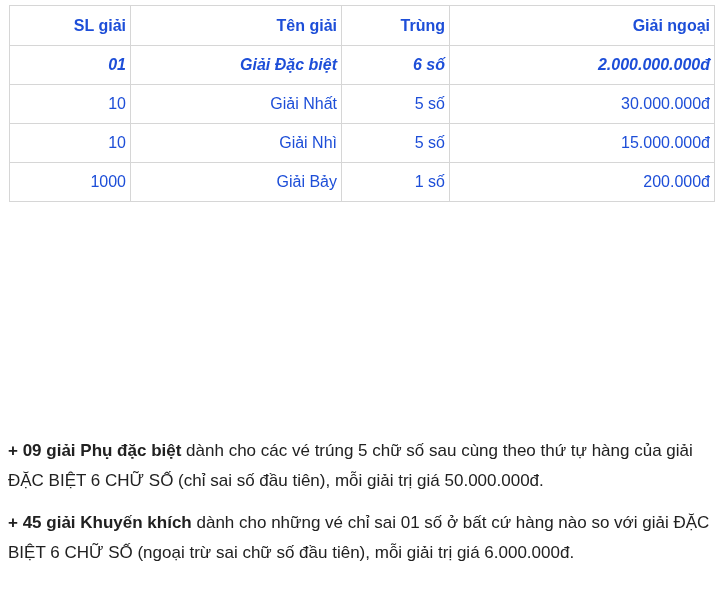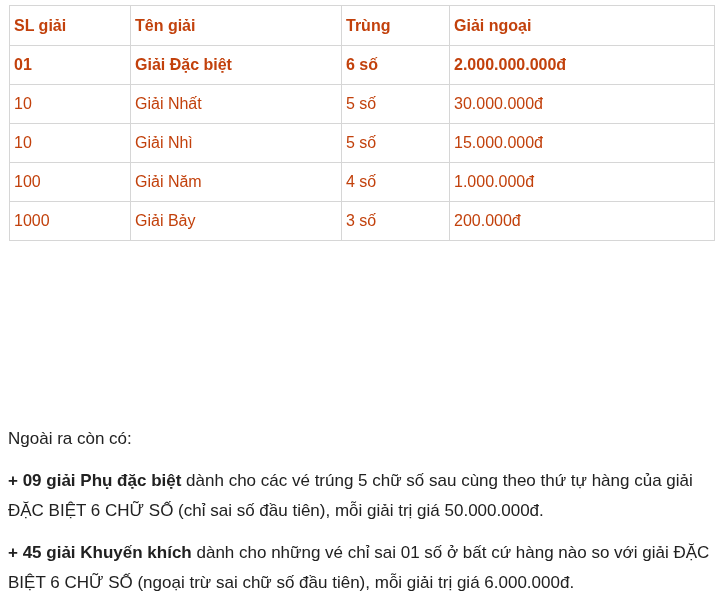--- a/index.html
+++ b/index.html
@@ -20,34 +20,35 @@
     position: absolute;
     left: 9px;
     top: 5px;
     border-collapse: collapse;
     table-layout: fixed;
     width: 705px;
   }
   table.prize-table th,
   table.prize-table td {
     border: 1px solid #d6d6d6;
-    text-align: left;
+    text-align: right;
     vertical-align: middle;
     font-size: 16px;
     height: 39px;
     padding: 0 4px;
-    color: #c2410c;
+    color: #1d4ed8;
     font-weight: 400;
   }
   table.prize-table th {
     font-weight: 700;
     height: 40px;
   }
   table.prize-table tr.bold-row td {
     font-weight: 700;
+    font-style: italic;
   }
   col.c-sl     { width: 121px; }
   col.c-ten    { width: 211px; }
   col.c-trung  { width: 108px; }
   col.c-thuong { width: 265px; }
   .notes {
     position: absolute;
     left: 8px;
     top: 424px;
     width: 704px;
@@ -92,33 +93,26 @@
         <td>5 số</td>
         <td>30.000.000đ</td>
       </tr>
       <tr>
         <td>10</td>
         <td>Giải Nhì</td>
         <td>5 số</td>
         <td>15.000.000đ</td>
       </tr>
       <tr>
-        <td>100</td>
-        <td>Giải Năm</td>
-        <td>4 số</td>
-        <td>1.000.000đ</td>
-      </tr>
-      <tr>
         <td>1000</td>
         <td>Giải Bảy</td>
-        <td>3 số</td>
+        <td>1 số</td>
         <td>200.000đ</td>
       </tr>
     </tbody>
   </table>
 
   <div class="notes">
-    <p>Ngoài ra còn có:</p>
     <p class="gap"><strong>+ 09 giải Phụ đặc biệt</strong><span> dành cho các vé trúng 5 chữ số sau cùng theo thứ tự hàng của giải ĐẶC BIỆT 6 CHỮ SỐ (chỉ sai số đầu tiên), mỗi giải trị giá 50.000.000đ.</span></p>
     <p class="gap"><strong>+ 45 giải Khuyến khích</strong><span> dành cho những vé chỉ sai 01 số ở bất cứ hàng nào so với giải ĐẶC BIỆT 6 CHỮ SỐ (ngoại trừ sai chữ số đầu tiên), mỗi giải trị giá 6.000.000đ.</span></p>
   </div>
 
 </div>
 
 </body></html>

